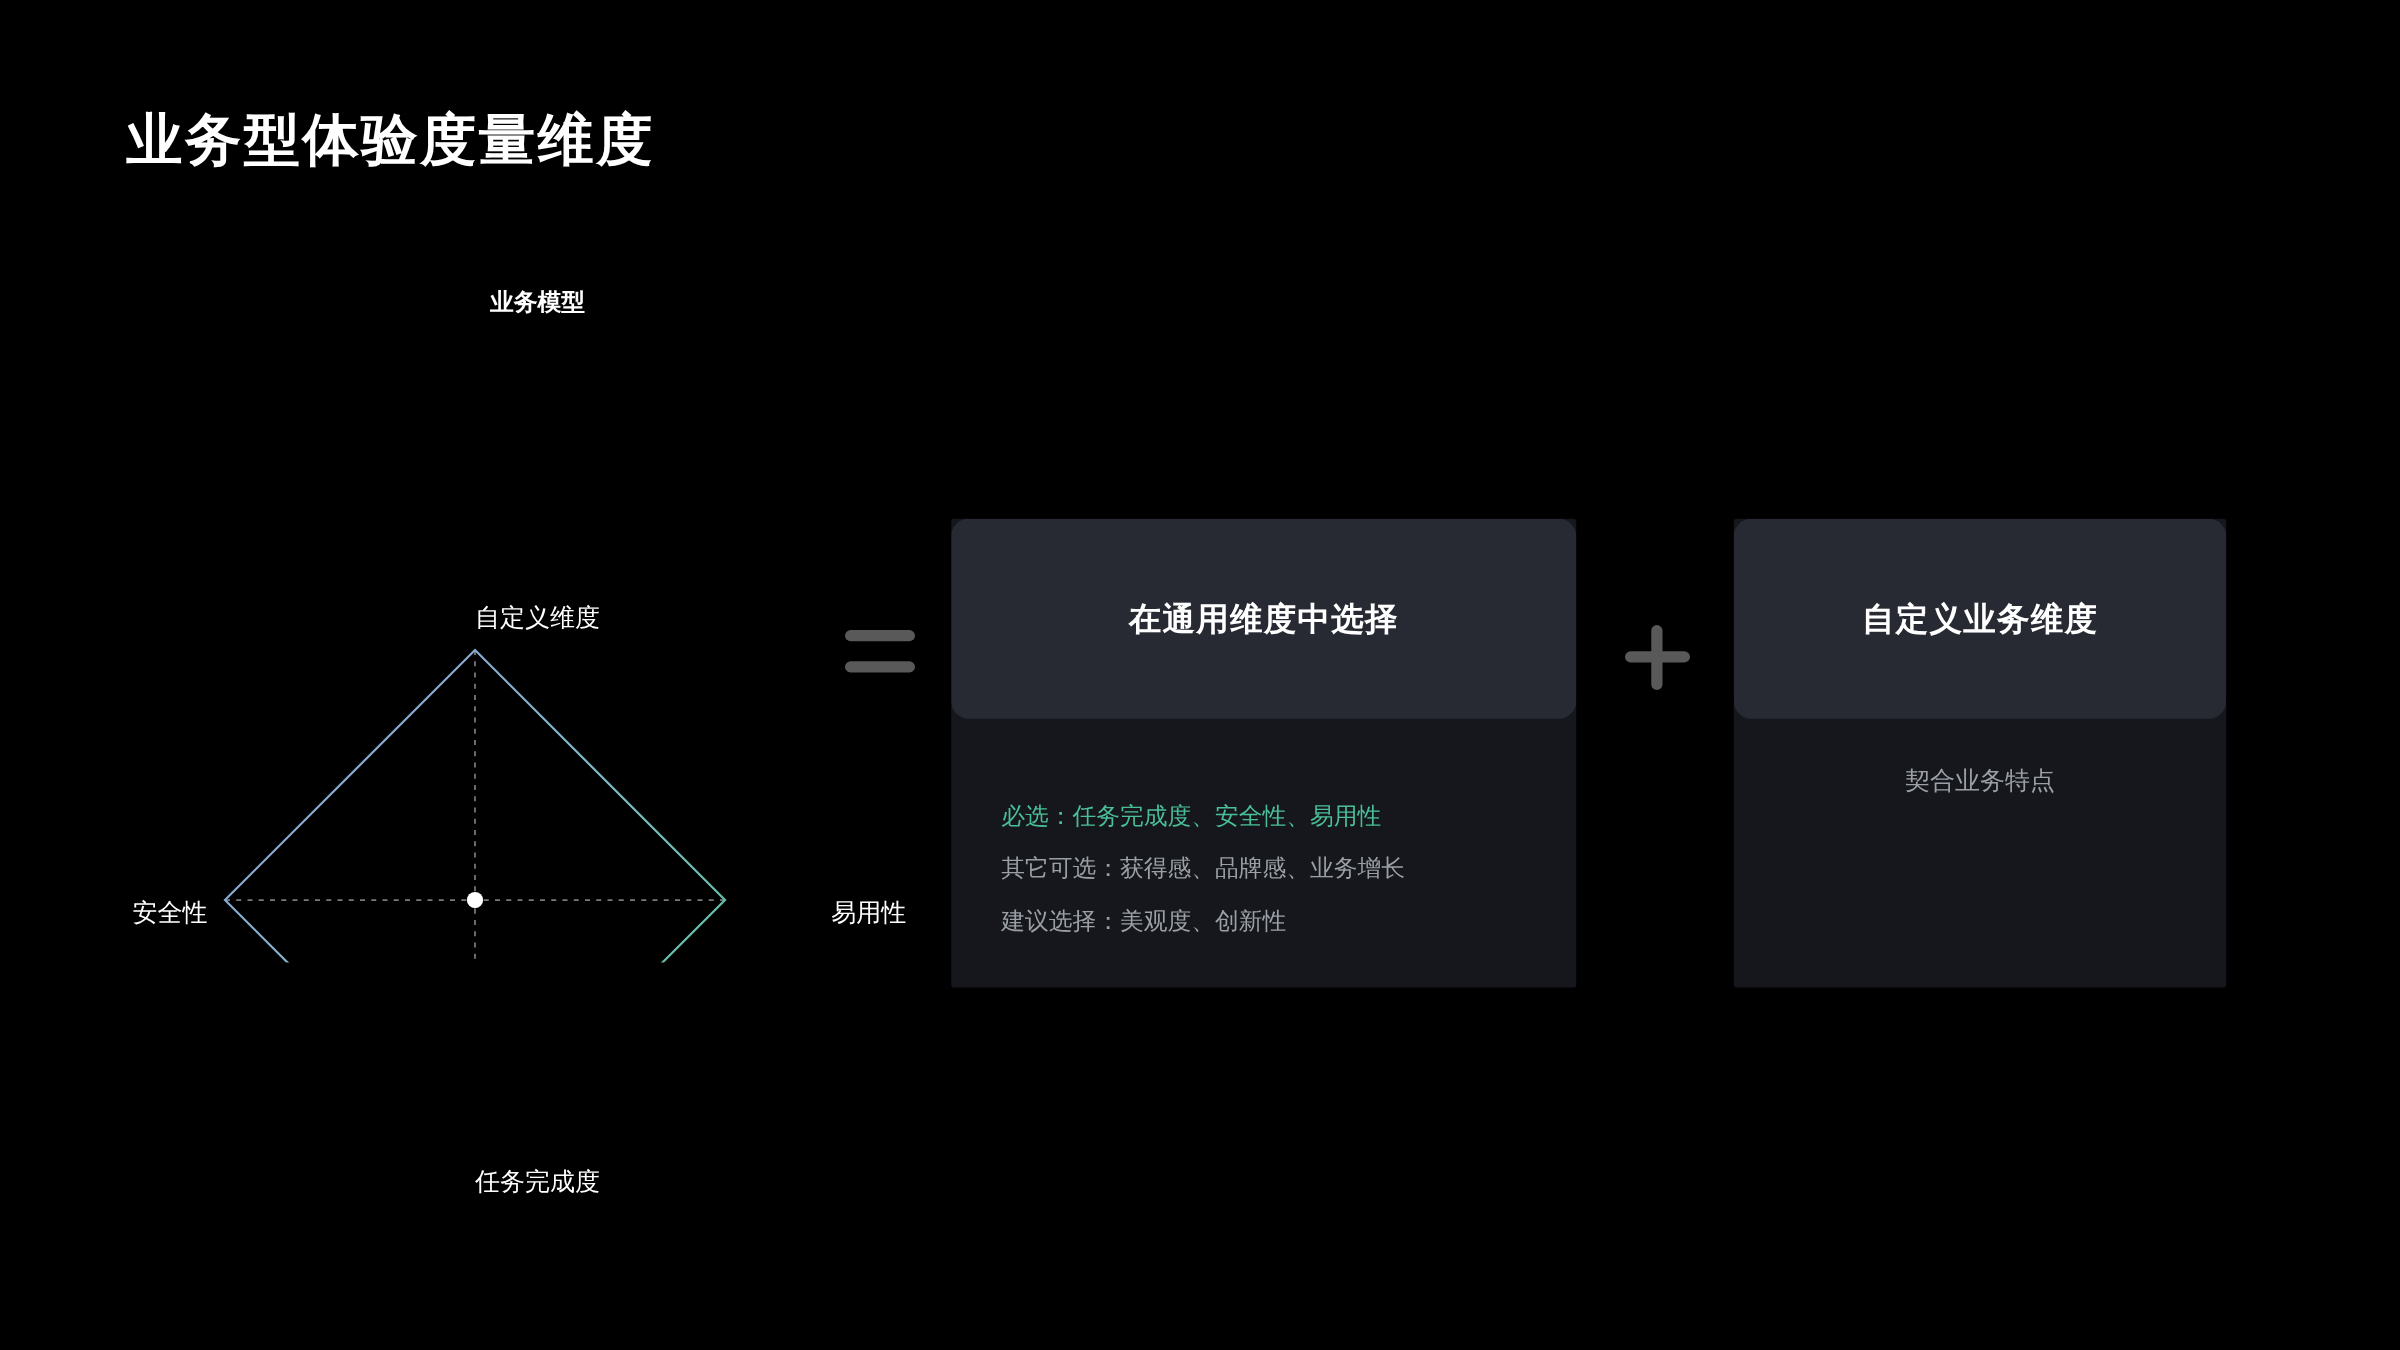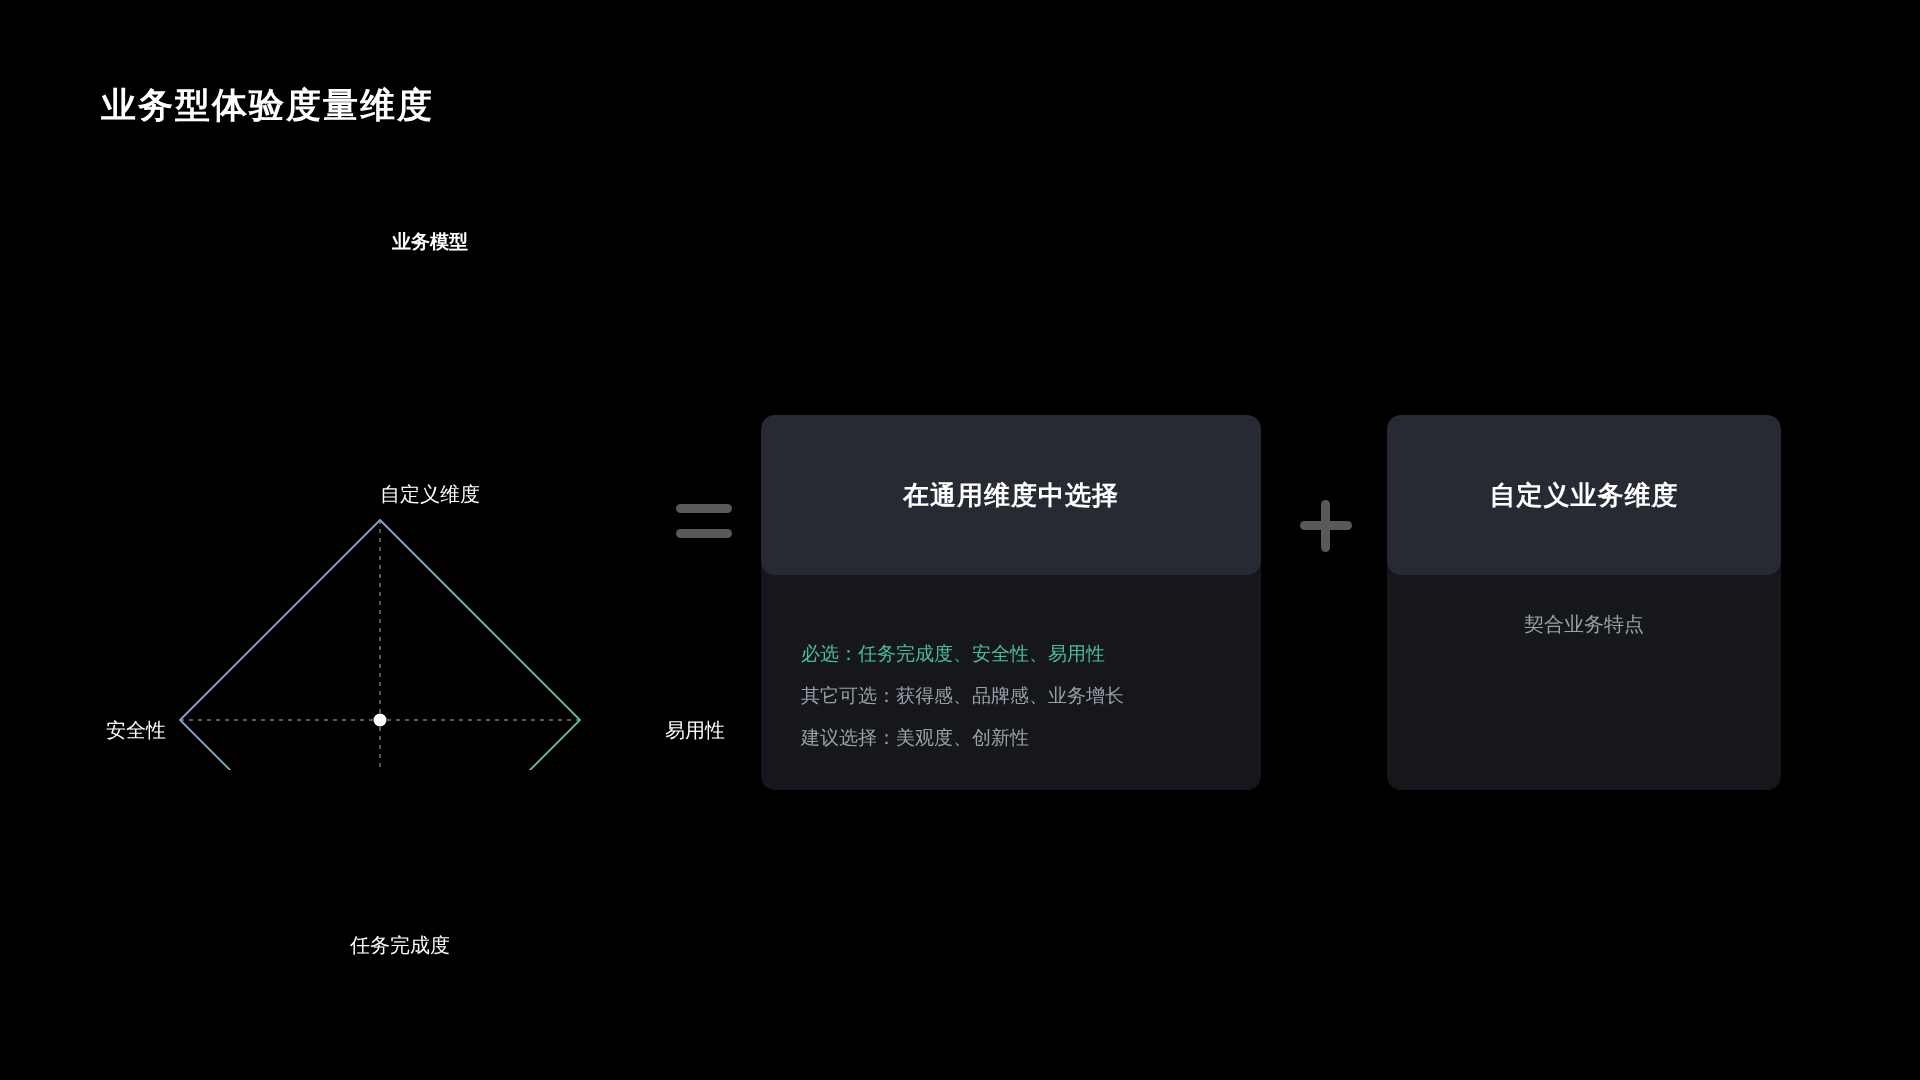--- a/index.html
+++ b/index.html
@@ -16,21 +16,21 @@
     font-family: "Liberation Sans", "DejaVu Sans", sans-serif;
     color: #ffffff;
     position: relative;
   }
 
   
   .page-title {
     position: absolute;
     left: 101px;
     top: 82px;
-    font-size: 35px;
+    font-size: 45px;
     font-weight: bold;
     letter-spacing: 2px;
     color: #ffffff;
     white-space: nowrap;
   }
 
   
   .diagram {
     position: absolute;
     left: 100px;
@@ -60,21 +60,21 @@
     height: 560px;
   }
 
   .axis-label {
     position: absolute;
     font-size: 20px;
     color: #ffffff;
     white-space: nowrap;
   }
   .axis-label.top    { left: 250px; top: 298px; width: 160px; text-align: center; transform: translateY(-100%); }
-  .axis-label.bottom { left: 250px; top: 722px; width: 160px; }
+  .axis-label.bottom { left: 250px; top: 722px; width: 160px; text-align: center; }
   .axis-label.left   { left: 6px;   top: 520px; transform: translateY(-50%); }
   .axis-label.right  { left: 565px; top: 520px; transform: translateY(-50%); }
 
   
   .operator {
     position: absolute;
     color: #595959;
   }
   .op-equals { left: 676px; top: 504px; width: 56px; height: 34px; }
   .op-equals .bar {
@@ -86,21 +86,21 @@
 
   .op-plus { left: 1300px; top: 500px; width: 52px; height: 52px; }
   .op-plus .bar { position: absolute; background: #595959; border-radius: 5px; }
   .op-plus .bar.h { left: 0; top: 21px; width: 52px; height: 9px; }
   .op-plus .bar.v { left: 21px; top: 0; width: 9px; height: 52px; }
 
   
   .card {
     position: absolute;
     background: #16171C;
-    border-radius: 14px;
+    border-radius: 2px;
     overflow: hidden;
   }
 
   .card-header {
     background: #272A33;
     border-radius: 14px;
     display: flex;
     align-items: center;
     justify-content: center;
     width: 100%;

